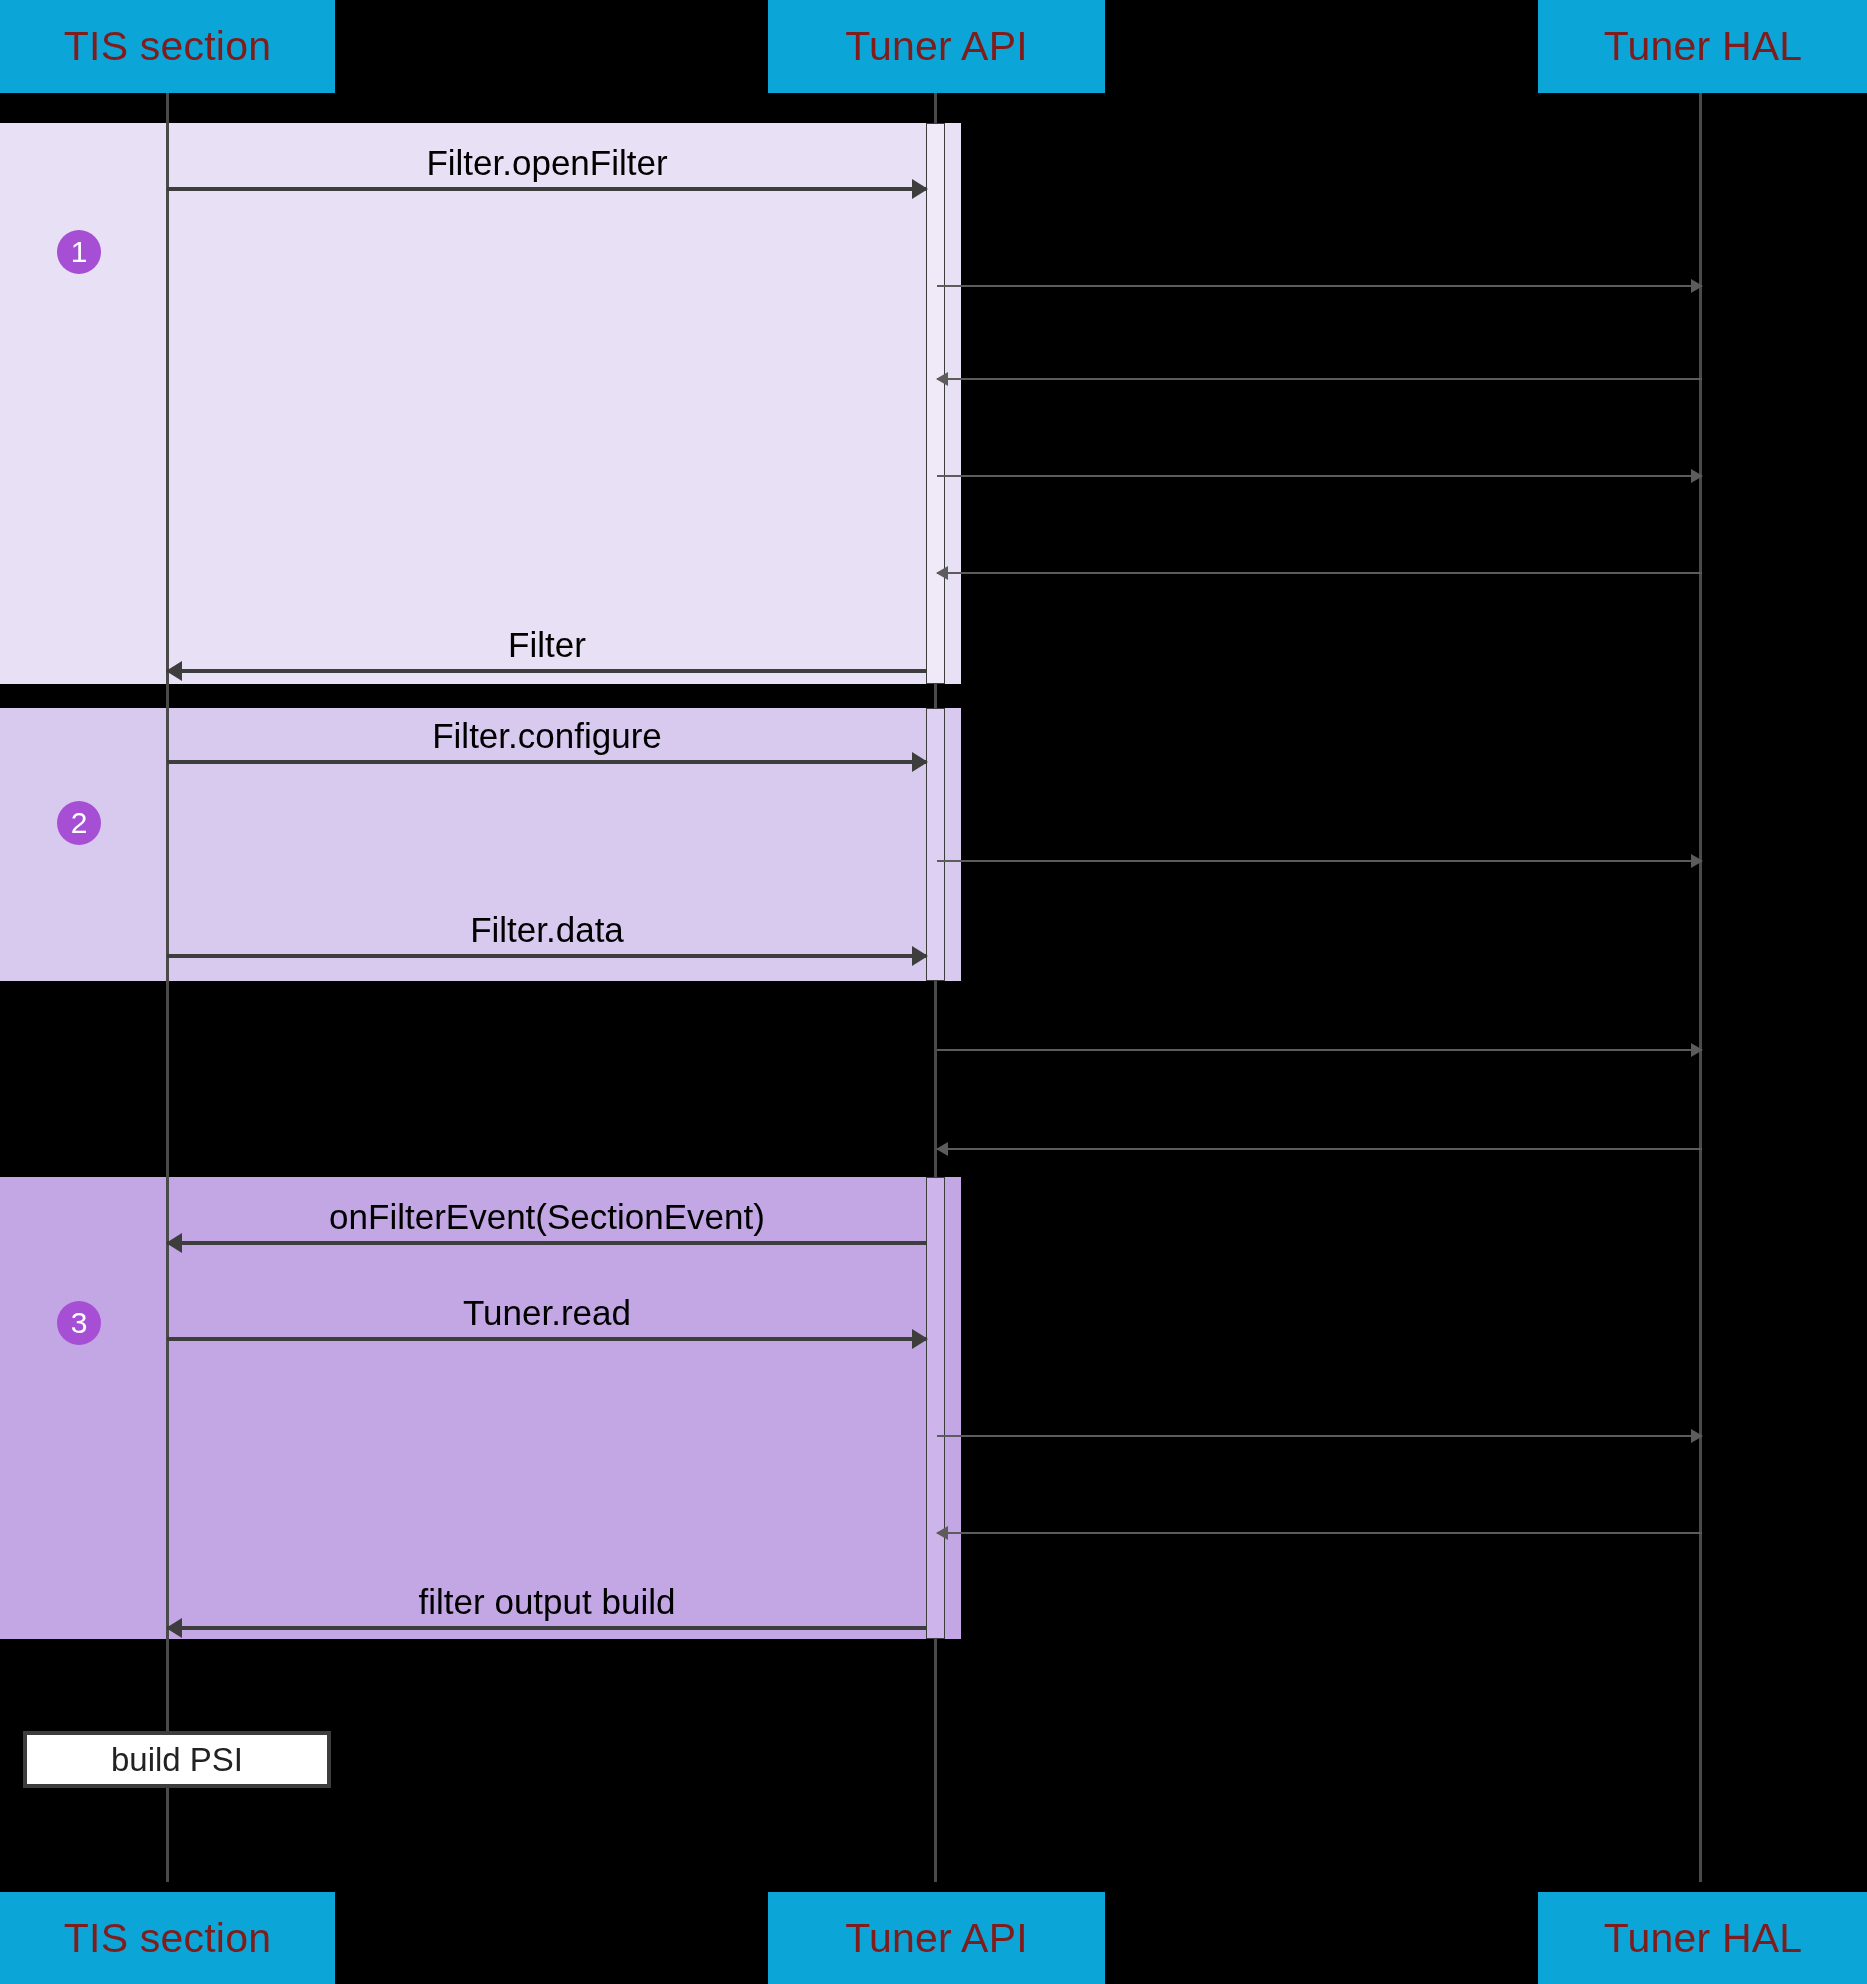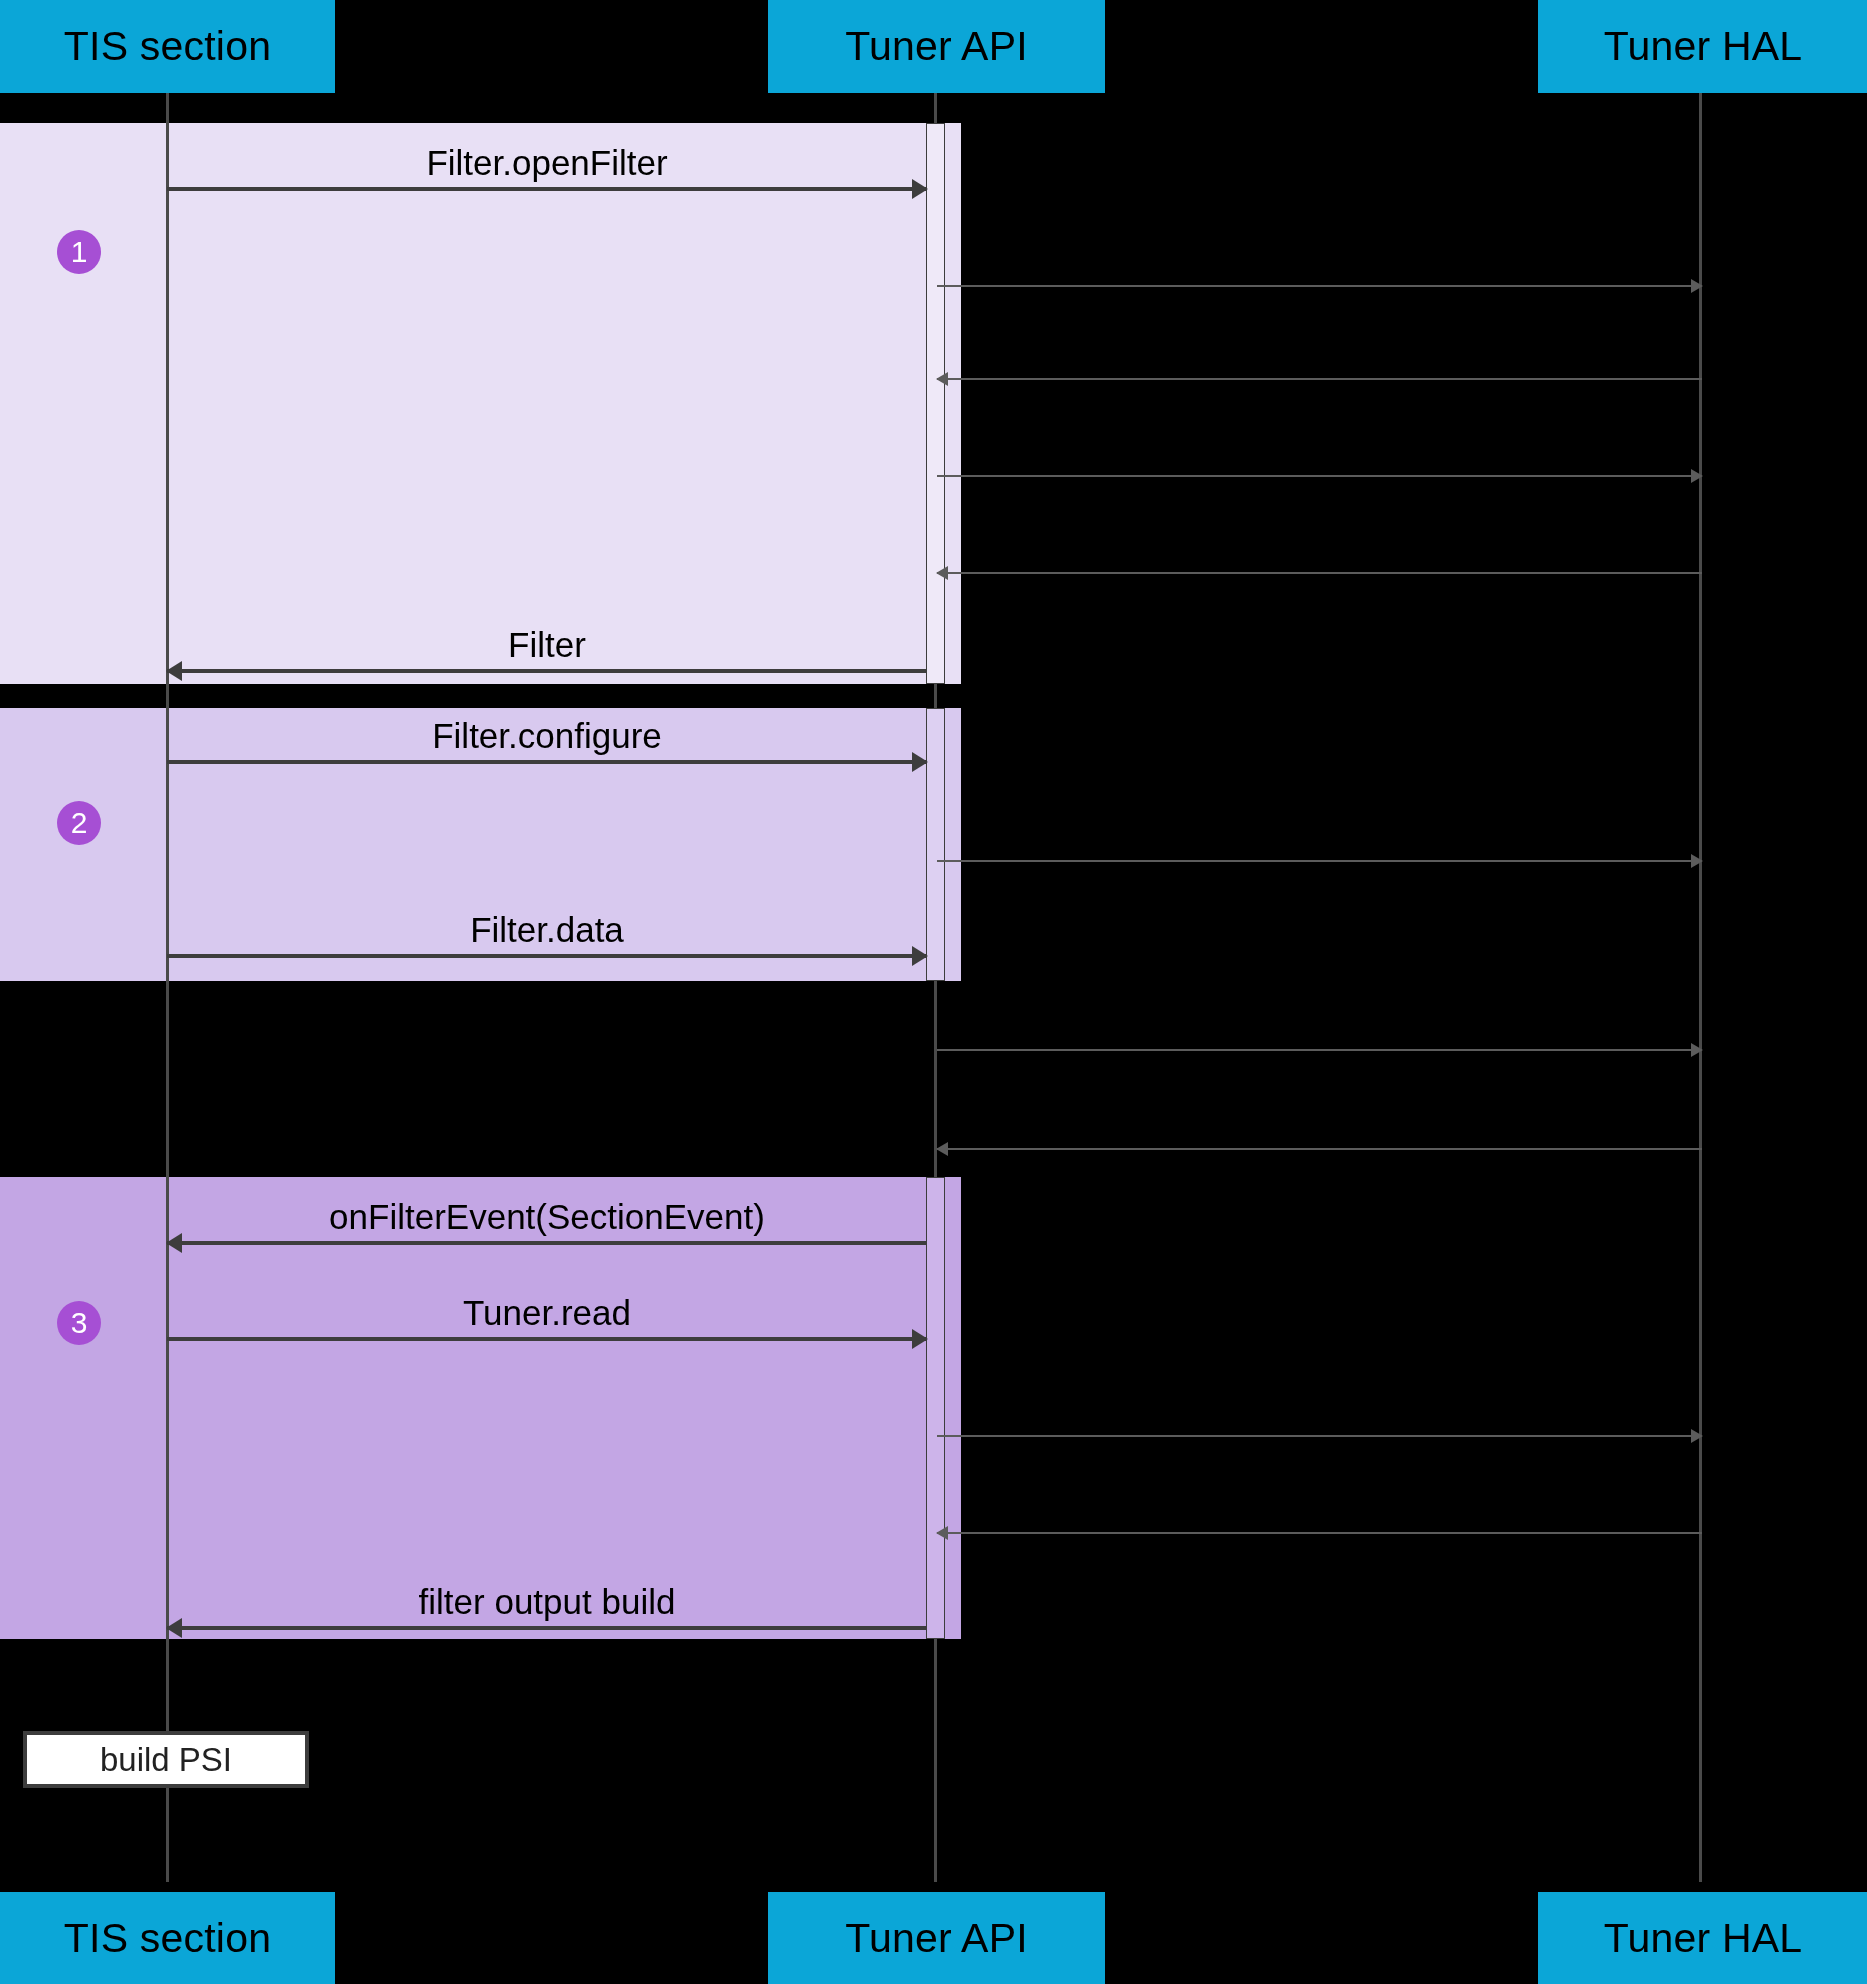--- a/index.html
+++ b/index.html
@@ -48,21 +48,21 @@
     left: 961px;
     width: 906px;
     height: 100%;
     background: #000000;
   }
 
   
   .participant {
     position: absolute;
     background: #0ba6d7;
-    color: #000000;
+    color: #7f1d1d;
     display: flex;
     align-items: center;
     justify-content: center;
     font-size: 41px;
     letter-spacing: 0.2px;
     line-height: 1;
     box-sizing: border-box;
   }
   .participant.top    { top: 0px; height: 93px; }
   .participant.bottom { top: 1892px; height: 93px; }
@@ -132,21 +132,21 @@
     border-bottom: 7.7px solid transparent;
   }
   .msg.thin.right .head { border-left: 12.4px solid #5c5c5c; }
   .msg.thin.left  .head { border-right: 12.4px solid #5c5c5c; }
 
   
   #note-build-psi {
     position: absolute;
     left: 23px;
     top: 1731px;
-    width: 286px;
+    width: 308px;
     height: 57px;
     background: #ffffff;
     border: 4.3px solid #3d3d3d;
     box-sizing: border-box;
     display: flex;
     align-items: center;
     justify-content: center;
     color: #222222;
     font-size: 33px;
     line-height: 1;

